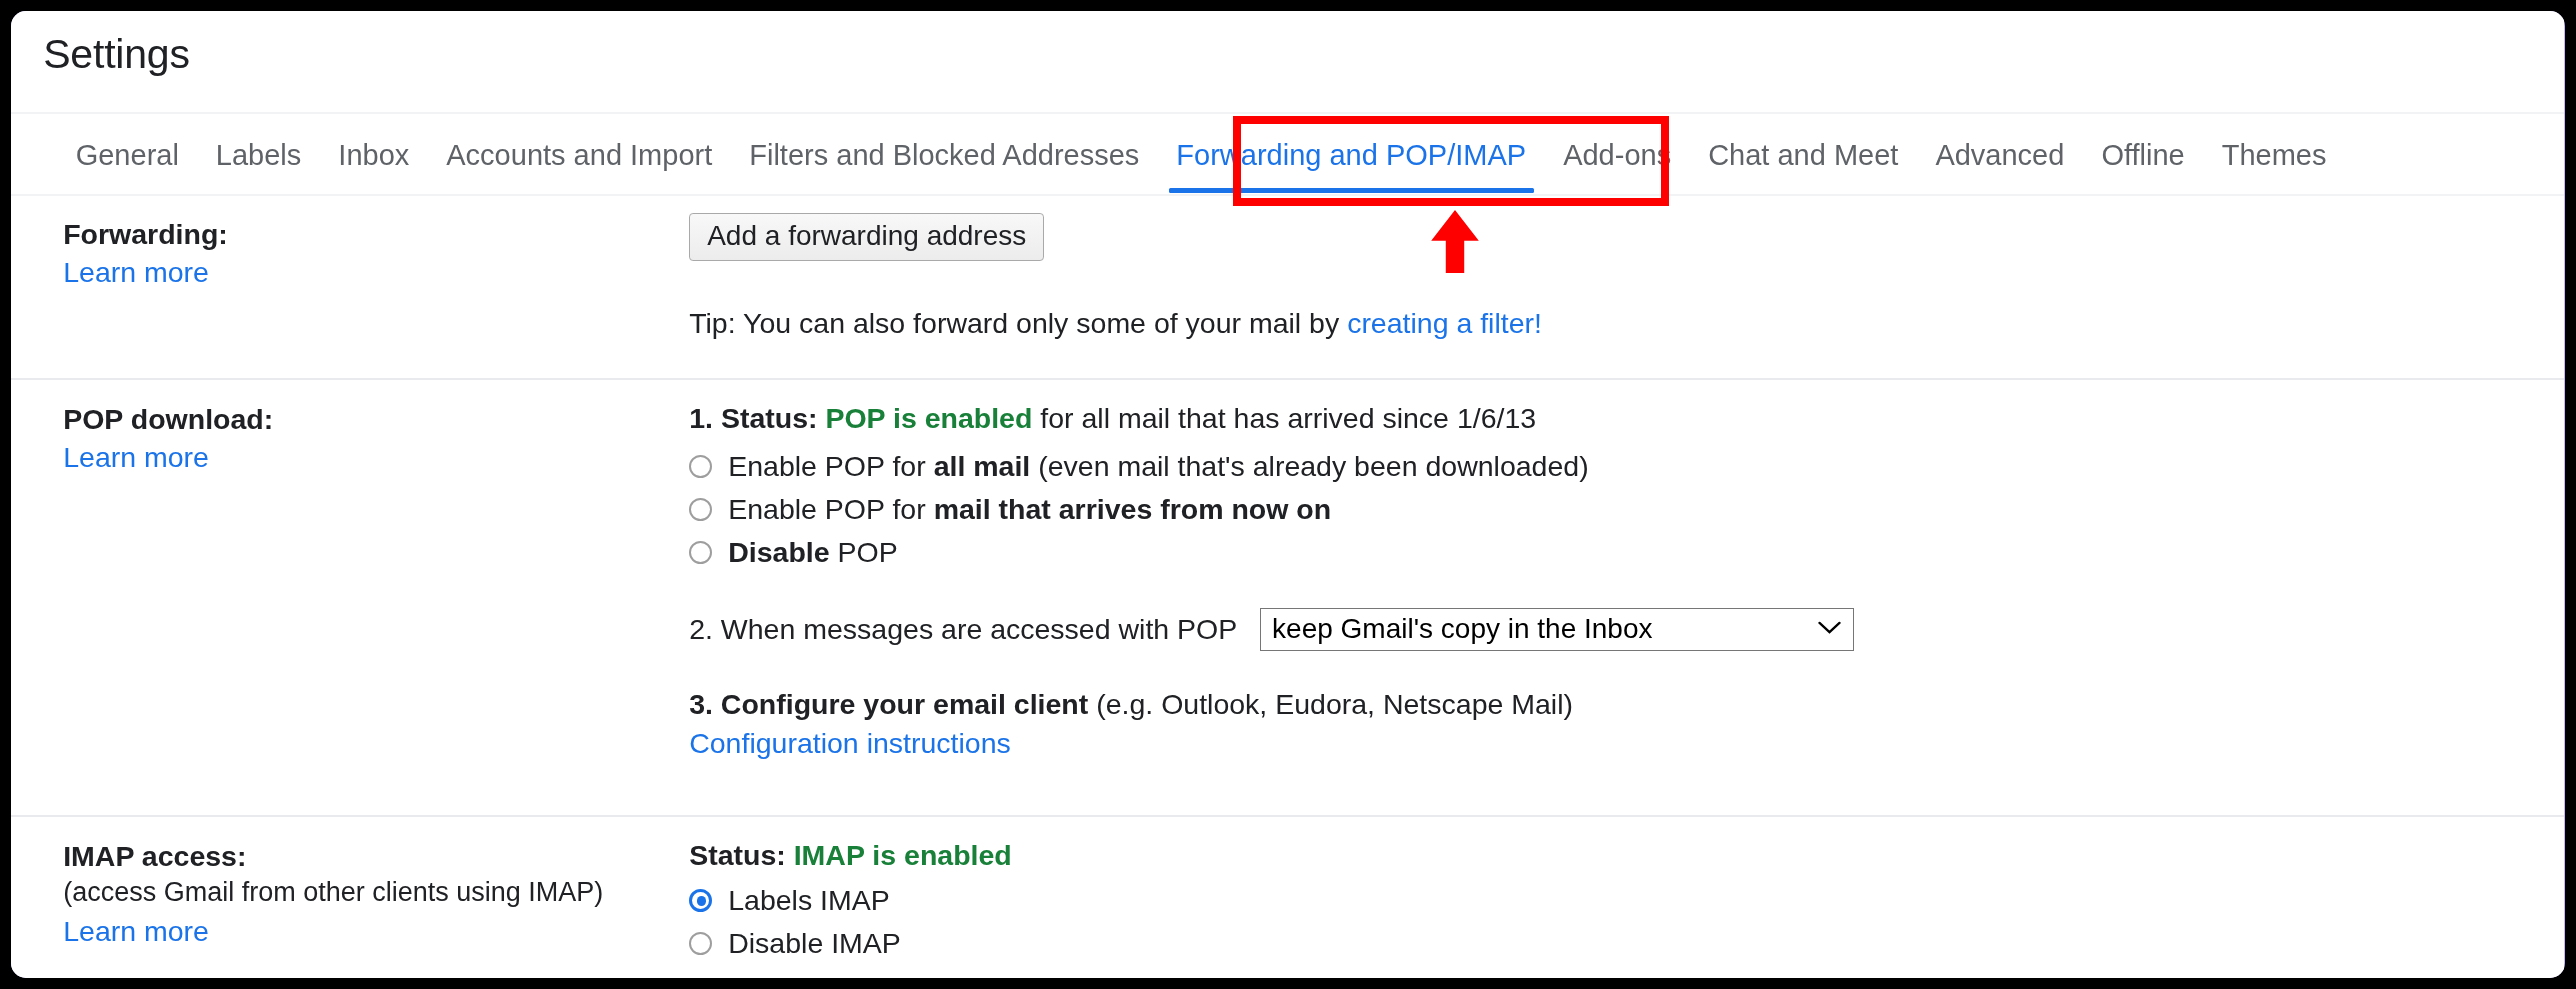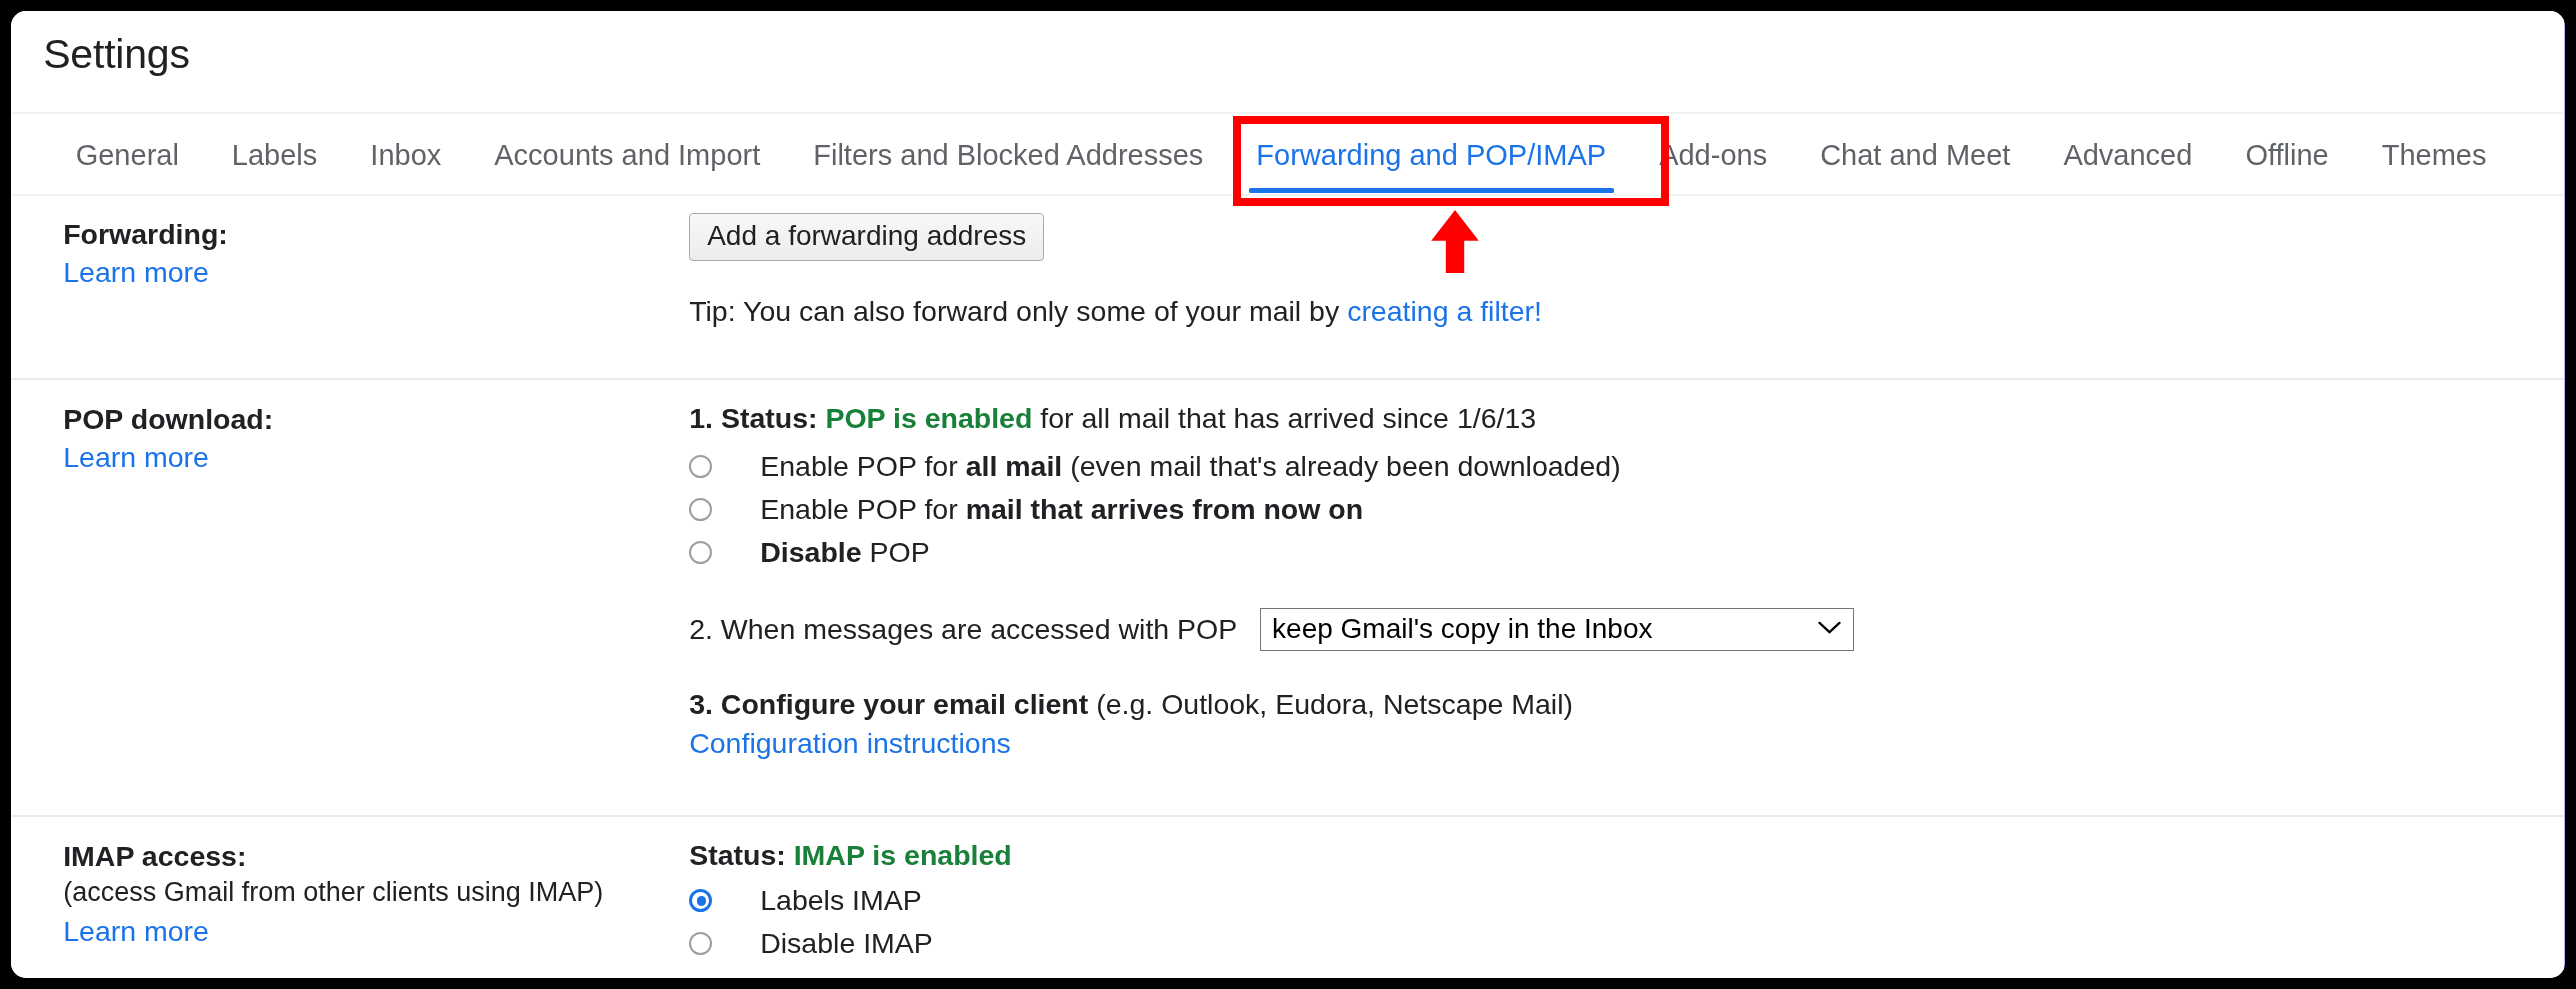--- a/index.html
+++ b/index.html
@@ -47,21 +47,21 @@
     position: absolute;
     left: 0; top: 103px;
     width: 2553px; height: 82px;
   }
   .tabs-row {
     position: absolute;
     left: 46px; top: 0;
     height: 82px;
     display: flex;
     align-items: center;
-    gap: 16px;
+    gap: 0;
     white-space: nowrap;
   }
   .tab {
     position: relative;
     padding: 0 18.5px;
     height: 82px;
     display: flex;
     align-items: center;
     font-size: 29px;
     color: #5f6368;
@@ -162,21 +162,20 @@
     padding: 6.2px 17px 8.5px 17px;
     cursor: pointer;
     line-height: 32px;
   }
 
   
   .opt {
     display: flex;
     align-items: center;
     height: 43px;
-    gap: 32px;
   }
   .radio {
     width: 23px; height: 23px;
     border-radius: 50%;
     border: 2.3px solid #9e9e9e;
     background: #fff;
     margin-right: 16px;
     flex: 0 0 auto;
     cursor: pointer;
     position: relative;
@@ -265,21 +264,21 @@
   </div>
   <div class="tabbar-rule"></div>
 
   <div class="row" style="top:186px; height:181px;">
     <div class="label-col" style="top:20px;">
       <div class="lbl-strong">Forwarding:</div>
       <div class="link">Learn more</div>
     </div>
     <div class="body-col" style="top:15.4px;">
       <button class="btn">Add a forwarding address</button>
-      <div class="txt" style="margin-top:32px;">
+      <div class="txt" style="margin-top:44px;">
         <span>Tip: You can also forward only some of your mail by </span><span class="link" style="font-size:28.5px;line-height:37px;">creating a filter!</span>
       </div>
     </div>
   </div>
   <div class="row-rule" style="top:367px;"></div>
 
   <div class="row" style="top:369px; height:435px;padding-left:14px;">
     <div class="label-col" style="top:21.6px;">
       <div class="lbl-strong">POP download:</div>
       <div class="link">Learn more</div>

